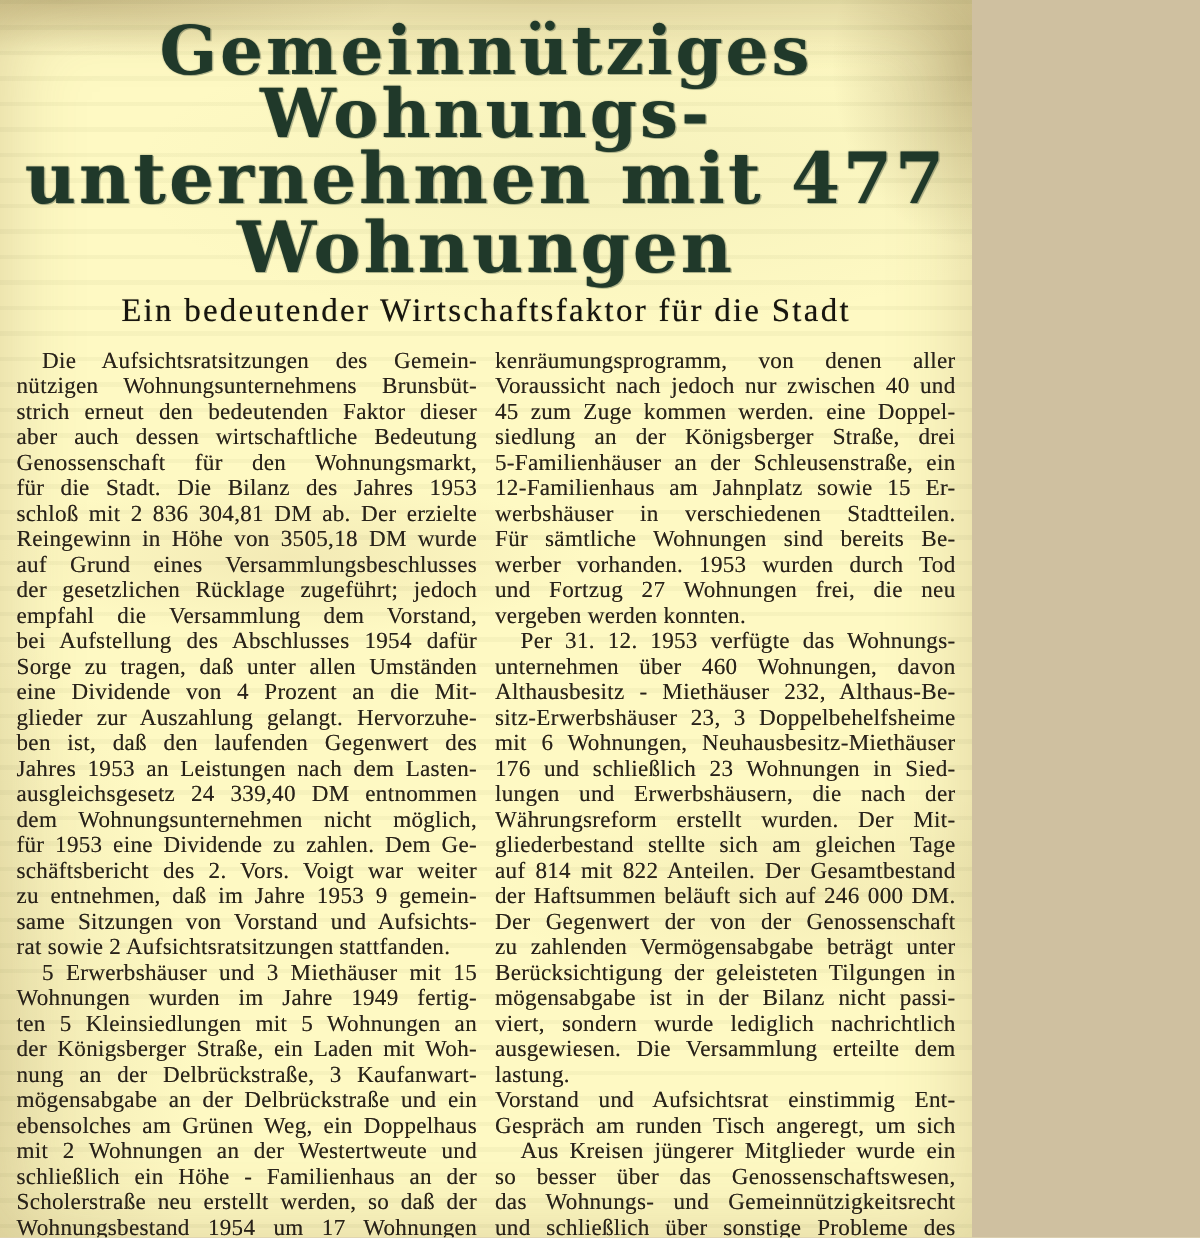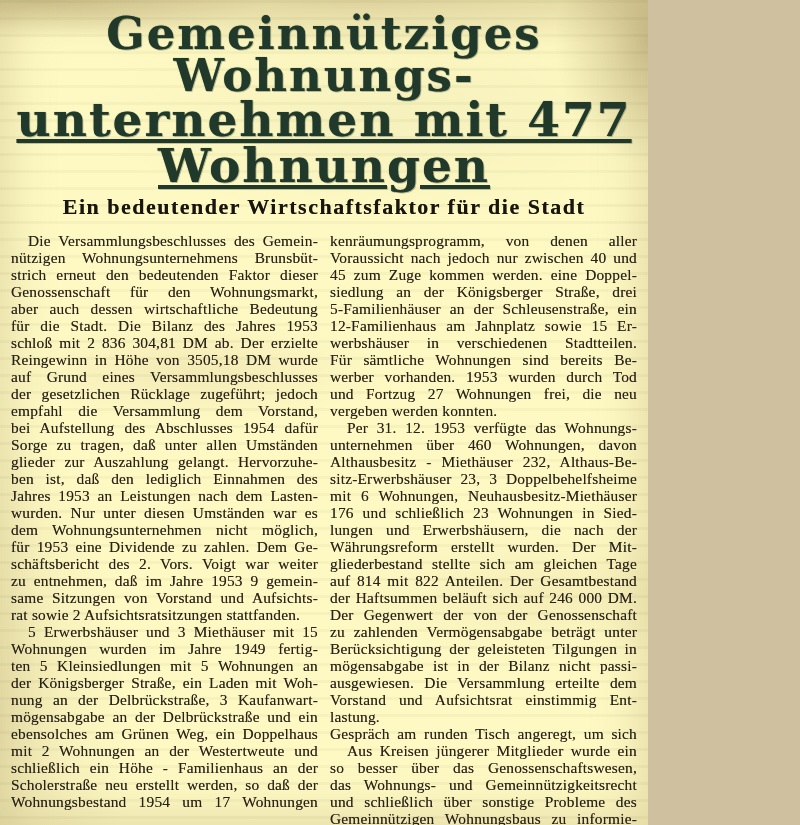--- a/index.html
+++ b/index.html
@@ -30,23 +30,23 @@
       rgba(118,128,88,.055) 0 3px, transparent 3px 17px);
     mix-blend-mode:multiply;
   }
   header{position:relative;padding-top:13px;text-align:center;z-index:2;}
   .hl{
     display:block;font-weight:bold;color:#20392a;
     font-family:"DejaVu Serif","Liberation Serif",serif;
     text-shadow:0 0 1px rgba(20,45,30,.55), 1px 1px 0 rgba(20,40,28,.25);
   }
   .hl1{font-size:45px;line-height:42px;letter-spacing:2px;}
-  .hl2{font-size:47px;line-height:46px;letter-spacing:2px;text-decoration:underline;}
+  .hl2{font-size:47px;line-height:46px;letter-spacing:2px;}
   .subtitle{
-    margin-top:6px;font-size:22px;line-height:24px;font-weight:bold;
+    margin-top:6px;font-size:22px;line-height:24px;font-weight:normal;
     color:#17150e;letter-spacing:1.5px;
     text-shadow:0 0 .5px rgba(20,18,10,.6);
   }
   .columns{
     position:relative;z-index:2;
     display:flex;gap:12px;padding:0 11px;margin-top:13px;
   }
   .col{width:383px;}
   .line{
     font-size:15.4px;line-height:17px;
@@ -67,37 +67,38 @@
   <header>
     <h1 style="margin:0;">
       <span class="hl hl1">Gemeinnütziges Wohnungs-</span>
       <span class="hl hl2">unternehmen mit 477 Wohnungen</span>
     </h1>
     <div class="subtitle">Ein bedeutender Wirtschaftsfaktor für die Stadt</div>
   </header>
 
   <div class="columns">
     <div class="col" id="col-left">
-        <div class="line indent">Die Versammlungsbeschlusses des Gemein-</div>
+        <div class="line indent">Die Aufsichtsratsitzungen des Gemein-</div>
         <div class="line">nützigen Wohnungsunternehmens Brunsbüt-</div>
         <div class="line">strich erneut den bedeutenden Faktor dieser</div>
+        <div class="line">aber auch dessen wirtschaftliche Bedeutung</div>
         <div class="line">Genossenschaft für den Wohnungsmarkt,</div>
-        <div class="line">aber auch dessen wirtschaftliche Bedeutung</div>
         <div class="line">für die Stadt. Die Bilanz des Jahres 1953</div>
         <div class="line">schloß mit 2&nbsp;836&nbsp;304,81 DM ab. Der erzielte</div>
         <div class="line">Reingewinn in Höhe von 3505,18 DM wurde</div>
         <div class="line">auf Grund eines Versammlungsbeschlusses</div>
         <div class="line">der gesetzlichen Rücklage zugeführt; jedoch</div>
         <div class="line">empfahl die Versammlung dem Vorstand,</div>
         <div class="line">bei Aufstellung des Abschlusses 1954 dafür</div>
         <div class="line">Sorge zu tragen, daß unter allen Umständen</div>
+        <div class="line">eine Dividende von 4 Prozent an die Mit-</div>
         <div class="line">glieder zur Auszahlung gelangt. Hervorzuhe-</div>
-        <div class="line">ben ist, daß den lediglich Einnahmen des</div>
+        <div class="line">ben ist, daß den laufenden Gegenwert des</div>
         <div class="line">Jahres 1953 an Leistungen nach dem Lasten-</div>
-        <div class="line">wurden. Nur unter diesen Umständen war es</div>
+        <div class="line">ausgleichsgesetz 24&nbsp;339,40 DM entnommen</div>
         <div class="line">dem Wohnungsunternehmen nicht möglich,</div>
         <div class="line">für 1953 eine Dividende zu zahlen. Dem Ge-</div>
         <div class="line">schäftsbericht des 2. Vors. Voigt war weiter</div>
         <div class="line">zu entnehmen, daß im Jahre 1953 9 gemein-</div>
         <div class="line">same Sitzungen von Vorstand und Aufsichts-</div>
         <div class="line short">rat sowie 2 Aufsichtsratsitzungen stattfanden.</div>
         <div class="line indent">5 Erwerbshäuser und 3 Miethäuser mit 15</div>
         <div class="line">Wohnungen wurden im Jahre 1949 fertig-</div>
         <div class="line">ten 5 Kleinsiedlungen mit 5 Wohnungen an</div>
         <div class="line">der Königsberger Straße, ein Laden mit Woh-</div>
@@ -129,23 +130,24 @@
         <div class="line">176 und schließlich 23 Wohnungen in Sied-</div>
         <div class="line">lungen und Erwerbshäusern, die nach der</div>
         <div class="line">Währungsreform erstellt wurden. Der Mit-</div>
         <div class="line">gliederbestand stellte sich am gleichen Tage</div>
         <div class="line">auf 814 mit 822 Anteilen. Der Gesamtbestand</div>
         <div class="line">der Haftsummen beläuft sich auf 246&nbsp;000 DM.</div>
         <div class="line">Der Gegenwert der von der Genossenschaft</div>
         <div class="line">zu zahlenden Vermögensabgabe beträgt unter</div>
         <div class="line">Berücksichtigung der geleisteten Tilgungen in</div>
         <div class="line">mögensabgabe ist in der Bilanz nicht passi-</div>
+        <div class="line">viert, sondern wurde lediglich nachrichtlich</div>
         <div class="line">ausgewiesen. Die Versammlung erteilte dem</div>
+        <div class="line short">lastung.</div>
         <div class="line">Vorstand und Aufsichtsrat einstimmig Ent-</div>
-        <div class="line short">lastung.</div>
         <div class="line">Gespräch am runden Tisch angeregt, um sich</div>
         <div class="line indent">Aus Kreisen jüngerer Mitglieder wurde ein</div>
         <div class="line">so besser über das Genossenschaftswesen,</div>
         <div class="line">das Wohnungs- und Gemeinnützigkeitsrecht</div>
         <div class="line">und schließlich über sonstige Probleme des</div>
         <div class="line">Gemeinnützigen Wohnungsbaus zu informie-</div>
         <div class="line">ren, da ja gerade die jüngeren Genossen,</div>
       </div>
   </div>
 </div>

